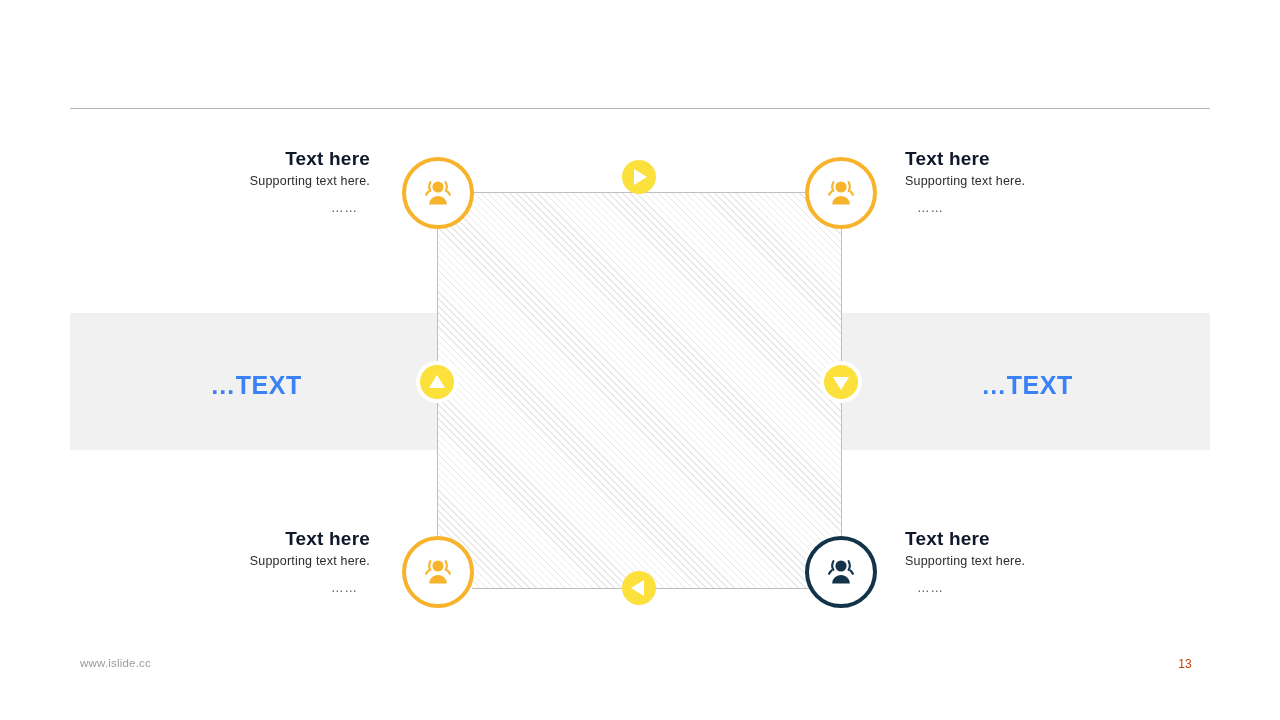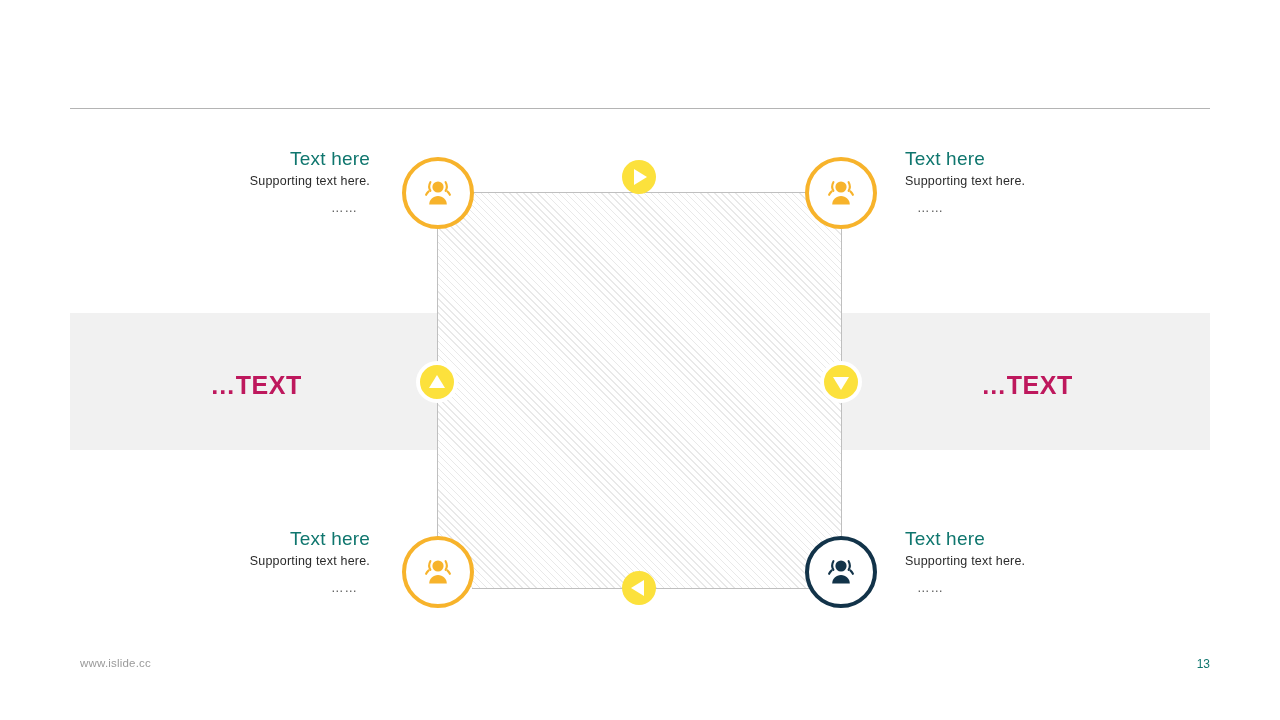--- a/index.html
+++ b/index.html
@@ -126,22 +126,22 @@
   
   .node-text {
     position: absolute;
     width: 310px;
   }
   .node-text.left  { text-align: right; }
   .node-text.right { text-align: left; }
 
   .node-title {
     font-size: 19px;
-    font-weight: normal;
-    color: #0f766e;
+    font-weight: bold;
+    color: #0f172a;
     line-height: 22px;
     letter-spacing: 0.2px;
   }
   .node-sub {
     font-size: 12.5px;
     color: #2b2b2b;
     line-height: 17px;
     margin-top: 3px;
     letter-spacing: 0.2px;
   }
@@ -154,44 +154,44 @@
   }
   .node-text.left .node-dots  { text-align: right; padding-right: 12px; }
   .node-text.right .node-dots { text-align: left;  padding-left: 12px; }
 
   
   .band-label {
     position: absolute;
     width: 260px;
     font-size: 25px;
     font-weight: bold;
-    color: #be185d;
+    color: #3b82f6;
     text-align: center;
     letter-spacing: 0.5px;
     z-index: 5;
   }
 
   
   .footer-url {
     position: absolute;
     left: 80px;
     top: 657px;
     font-size: 11.5px;
     color: #9a9a9a;
     letter-spacing: 0.2px;
     text-align: right;
   }
   .footer-page {
     position: absolute;
     left: 1160px;
     top: 657px;
     width: 50px;
-    text-align: right;
+    text-align: center;
     font-size: 12px;
-    color: #0f766e;
+    color: #c2410c;
   }
 </style>
 </head>
 <body>
 
 <div class="top-rule"></div>
 
 <div class="gray-band"></div>
 
 <div class="hatch-square"></div>

